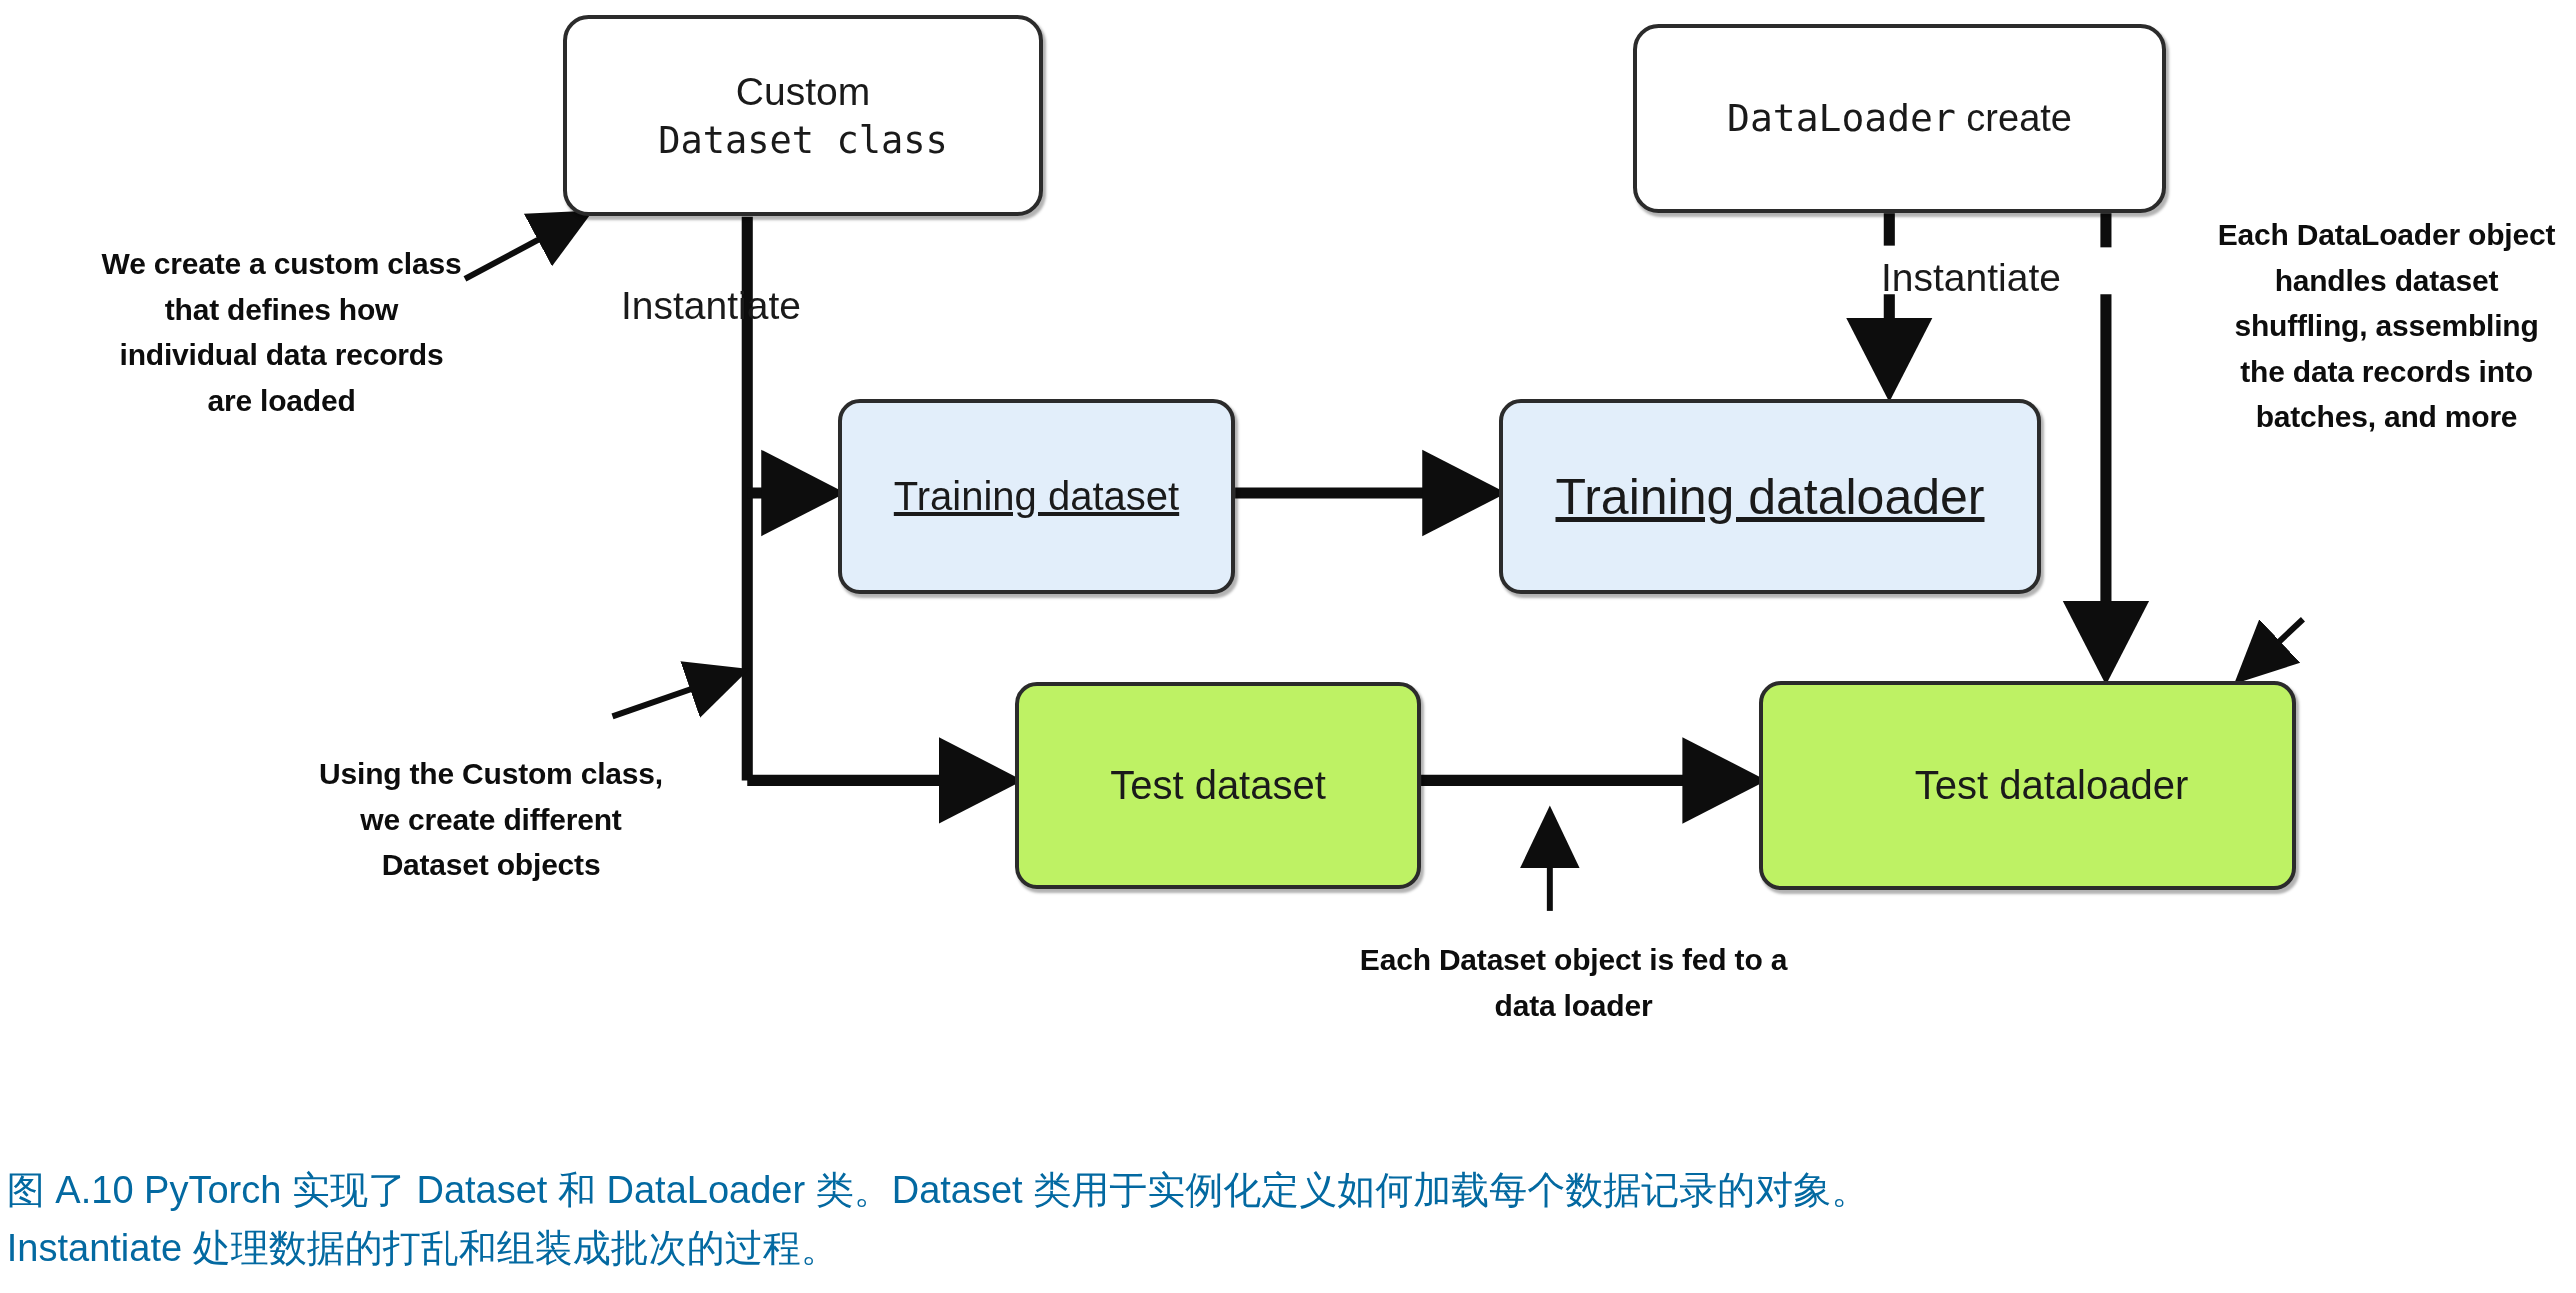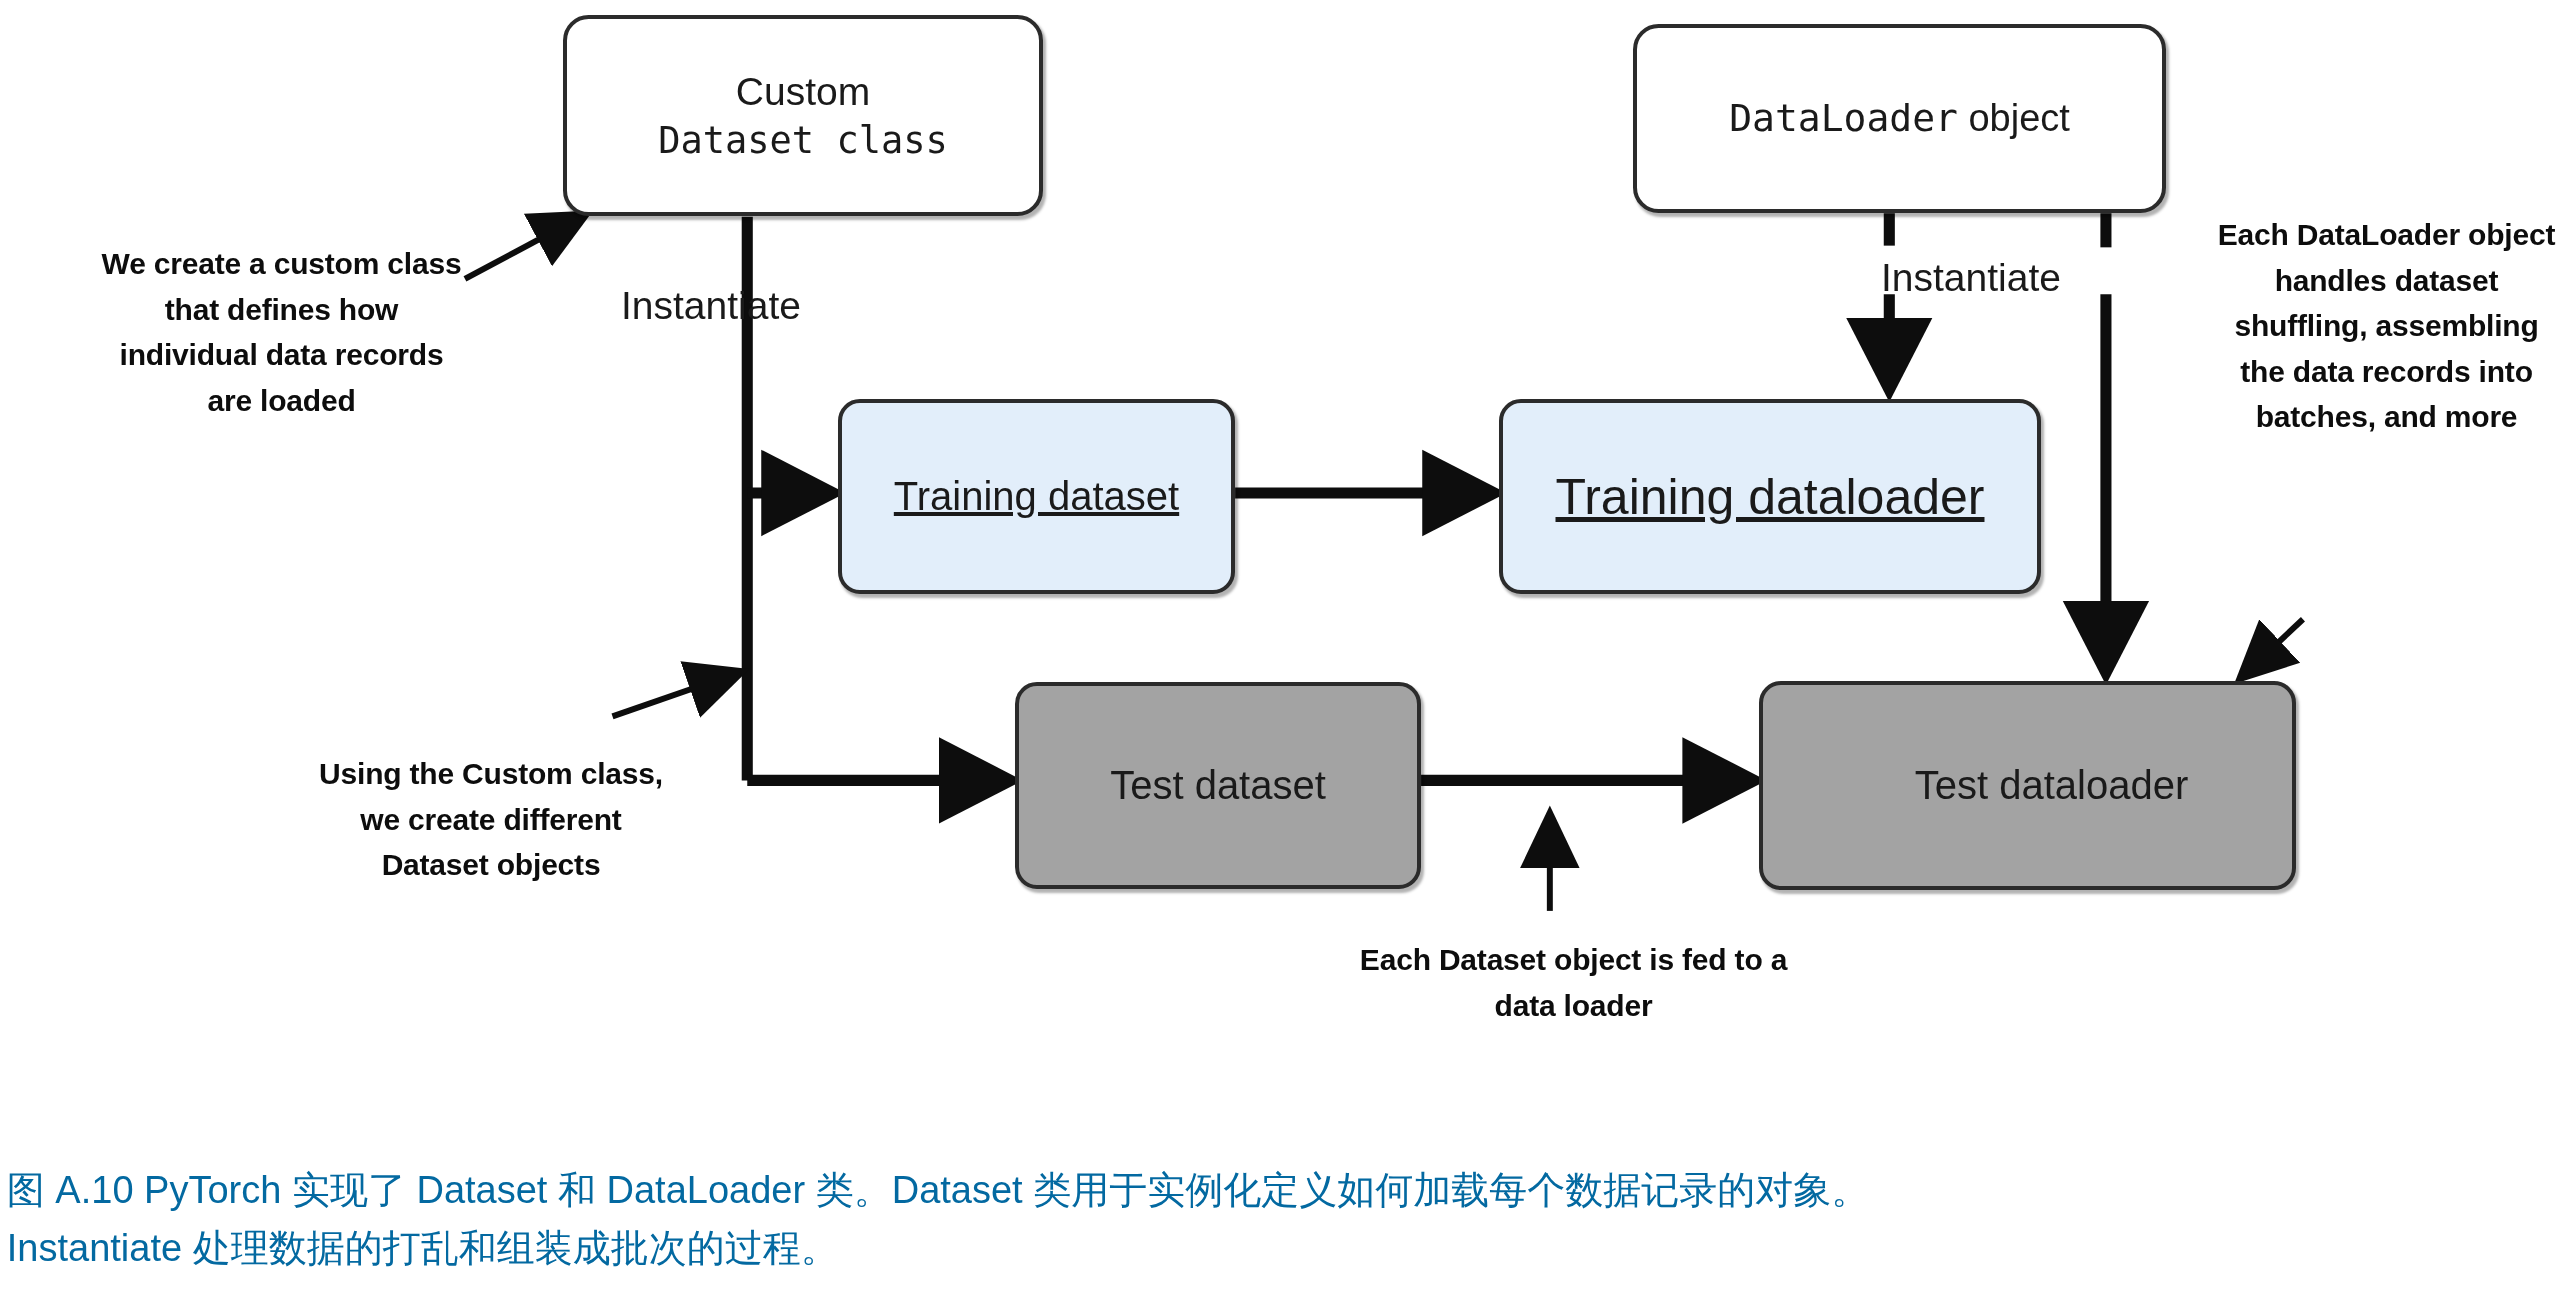--- a/index.html
+++ b/index.html
@@ -32,21 +32,21 @@
     text-align: center;
     border: 4.3px solid #2b2b2b;
     border-radius: 22px;
     box-shadow: 2.6px 3.4px 2.6px rgba(0,0,0,0.30);
     color: #1a1a1a;
     line-height: 1.24;
   }
 
   .node.white  { background: #ffffff; }
   .node.lightblue { background: #e2eefa; text-decoration: underline; }
-  .node.midblue   { background: #a3a3a3; align-items: center; }
+  .node.midblue   { background: #bef264; align-items: center; }
 
   .node-text { display: block; }
 
   .mono { font-family: "DejaVu Sans Mono", "Liberation Mono", monospace; }
   .sans { font-family: "Liberation Sans", sans-serif; }
 
   
   #node-custom-dataset-class {
     left: 563px; top: 15.4px; width: 480px; height: 201px;
     font-size: 39px;
@@ -176,21 +176,21 @@
 
 <div class="node white" id="node-custom-dataset-class">
   <span class="node-text">
     <span class="line1">Custom</span><br>
     <span class="line2">Dataset class</span>
   </span>
 </div>
 
 <div class="node white" id="node-dataloader-class">
   <span class="node-text">
-    <span class="mono">DataLoader</span><span class="sans"> object</span>
+    <span class="mono">DataLoader</span><span class="sans"> create</span>
   </span>
 </div>
 
 <div class="node lightblue" id="node-training-dataset">
   <span class="node-text">Training dataset</span>
 </div>
 
 <div class="node lightblue" id="node-training-dataloader">
   <span class="node-text">Training dataloader</span>
 </div>

